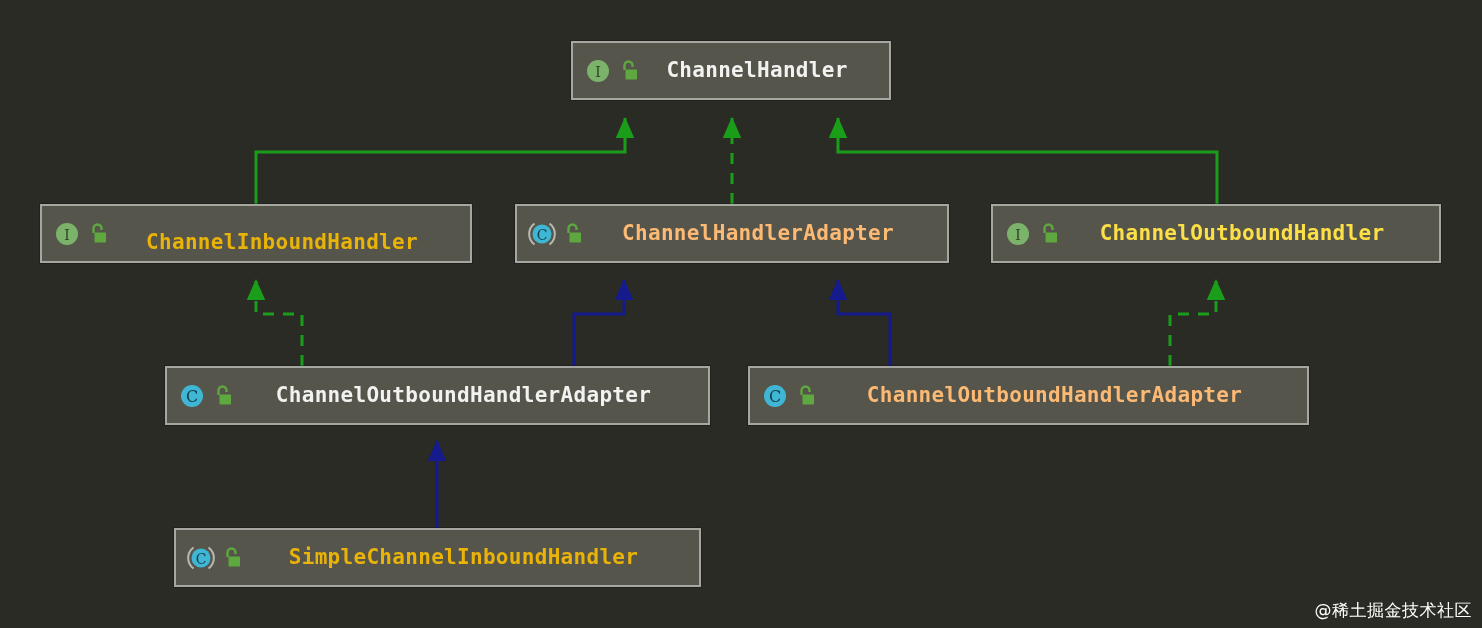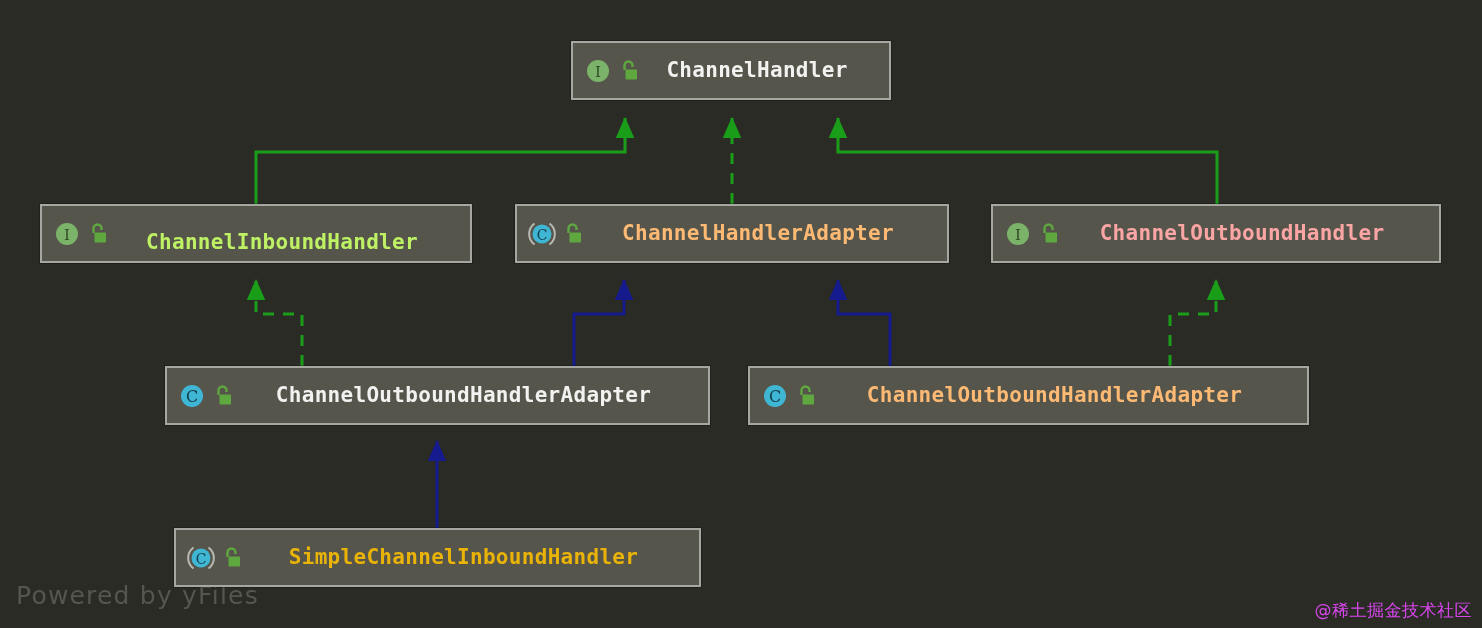--- a/index.html
+++ b/index.html
@@ -76,21 +76,21 @@
     font-family: "DejaVu Sans", "Liberation Sans", sans-serif;
     font-size: 25px;
     letter-spacing: 1.2px;
     color: #565650;
   }
   #wm-juejin {
     right: 10px;
     top: 599px;
     font-family: "DejaVu Sans", "Liberation Sans", sans-serif;
     font-size: 17px;
-    color: #d946ef;
+    color: #ffffff;
     letter-spacing: 0.5px;
   }
 </style>
 </head>
 <body>
 
 <div id="canvas">
 
   <svg id="edge-layer" viewBox="0 0 1482 628" xmlns="http://www.w3.org/2000/svg">
       <defs>
@@ -129,21 +129,21 @@
         <div class="node-icons">
           <svg class="type-icon" viewBox="0 0 30 30">
             <circle cx="15" cy="15" r="11" fill="#7cb36a"></circle>
             <text x="15" y="20.5" text-anchor="middle" font-family="&quot;DejaVu Serif&quot;,&quot;Liberation Serif&quot;,serif" font-size="15" fill="#2f4a24">I</text>
           </svg>
           <svg class="lock-icon" viewBox="0 0 20 22">
             <path d="M 5.5 10 L 5.5 5.5 A 4 4 0 0 1 13.5 5.5 L 13.5 7" fill="none" stroke="#5fa83f" stroke-width="2.4"></path>
             <rect x="6.5" y="9.5" width="11.5" height="10" rx="0.8" fill="#5fa83f"></rect>
           </svg>
         </div>
-        <div class="node-label" style="color: #bef264; margin-top: 17px;">ChannelInboundHandler</div>
+        <div class="node-label" style="color: #eab308; margin-top: 17px;">ChannelInboundHandler</div>
       </div>
       <div class="node" style="left: 515px; top: 204px; width: 434px; height: 59px; background: rgb(85, 85, 75); border-color: rgb(167, 167, 162);">
         <div class="node-icons">
           <svg class="type-icon" viewBox="0 0 30 30">
             <path d="M 7.5 4.5 A 13 13 0 0 0 7.5 25.5" fill="none" stroke="#b9b9b4" stroke-width="2"></path>
             <path d="M 22.5 4.5 A 13 13 0 0 1 22.5 25.5" fill="none" stroke="#b9b9b4" stroke-width="2"></path>
             <circle cx="15" cy="15" r="9.5" fill="#3fb6d4"></circle>
             <text x="15" y="20.5" text-anchor="middle" font-family="&quot;DejaVu Serif&quot;,&quot;Liberation Serif&quot;,serif" font-size="14" fill="#15414e">C</text>
           </svg>
           <svg class="lock-icon" viewBox="0 0 20 22">
@@ -157,21 +157,21 @@
         <div class="node-icons">
           <svg class="type-icon" viewBox="0 0 30 30">
             <circle cx="15" cy="15" r="11" fill="#7cb36a"></circle>
             <text x="15" y="20.5" text-anchor="middle" font-family="&quot;DejaVu Serif&quot;,&quot;Liberation Serif&quot;,serif" font-size="15" fill="#2f4a24">I</text>
           </svg>
           <svg class="lock-icon" viewBox="0 0 20 22">
             <path d="M 5.5 10 L 5.5 5.5 A 4 4 0 0 1 13.5 5.5 L 13.5 7" fill="none" stroke="#5fa83f" stroke-width="2.4"></path>
             <rect x="6.5" y="9.5" width="11.5" height="10" rx="0.8" fill="#5fa83f"></rect>
           </svg>
         </div>
-        <div class="node-label" style="color: #fca5a5;">ChannelOutboundHandler</div>
+        <div class="node-label" style="color: #fde047;">ChannelOutboundHandler</div>
       </div>
       <div class="node" style="left: 165px; top: 366px; width: 545px; height: 59px; background: rgb(85, 85, 75); border-color: rgb(167, 167, 162);">
         <div class="node-icons">
           <svg class="type-icon" viewBox="0 0 30 30">
             <circle cx="15" cy="15" r="11" fill="#3fb6d4"></circle>
             <text x="15" y="20.5" text-anchor="middle" font-family="&quot;DejaVu Serif&quot;,&quot;Liberation Serif&quot;,serif" font-size="16" fill="#15414e">C</text>
           </svg>
           <svg class="lock-icon" viewBox="0 0 20 22">
             <path d="M 5.5 10 L 5.5 5.5 A 4 4 0 0 1 13.5 5.5 L 13.5 7" fill="none" stroke="#5fa83f" stroke-width="2.4"></path>
             <rect x="6.5" y="9.5" width="11.5" height="10" rx="0.8" fill="#5fa83f"></rect>
@@ -202,17 +202,16 @@
           </svg>
           <svg class="lock-icon" viewBox="0 0 20 22">
             <path d="M 5.5 10 L 5.5 5.5 A 4 4 0 0 1 13.5 5.5 L 13.5 7" fill="none" stroke="#5fa83f" stroke-width="2.4"></path>
             <rect x="6.5" y="9.5" width="11.5" height="10" rx="0.8" fill="#5fa83f"></rect>
           </svg>
         </div>
         <div class="node-label" style="color: #eab308;">SimpleChannelInboundHandler</div>
       </div>
     </div>
 
-  <div class="watermark" id="wm-yfiles">Powered by yFiles</div>
 
   <div class="watermark" id="wm-juejin">@稀土掘金技术社区</div>
 
 </div>
 
 </body></html>

